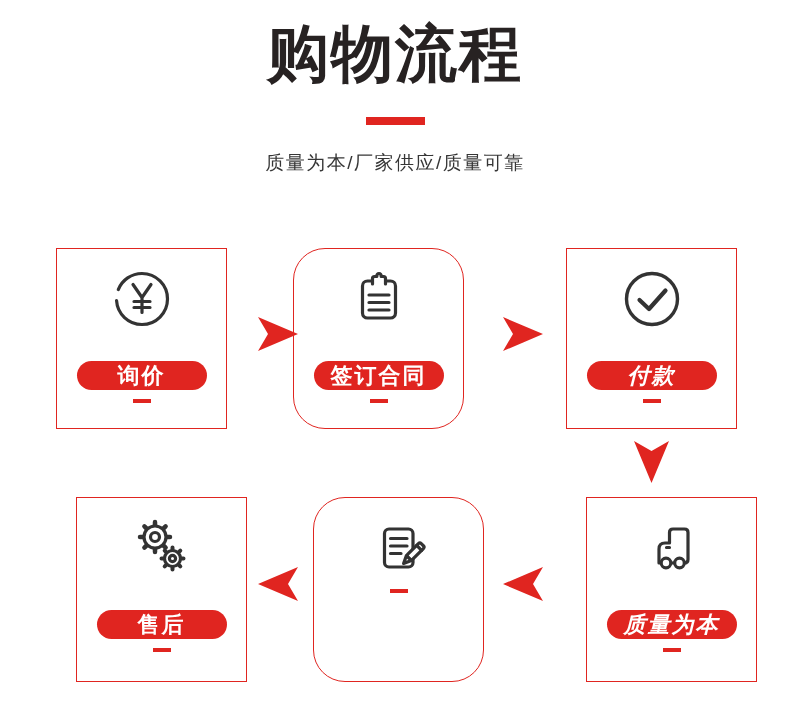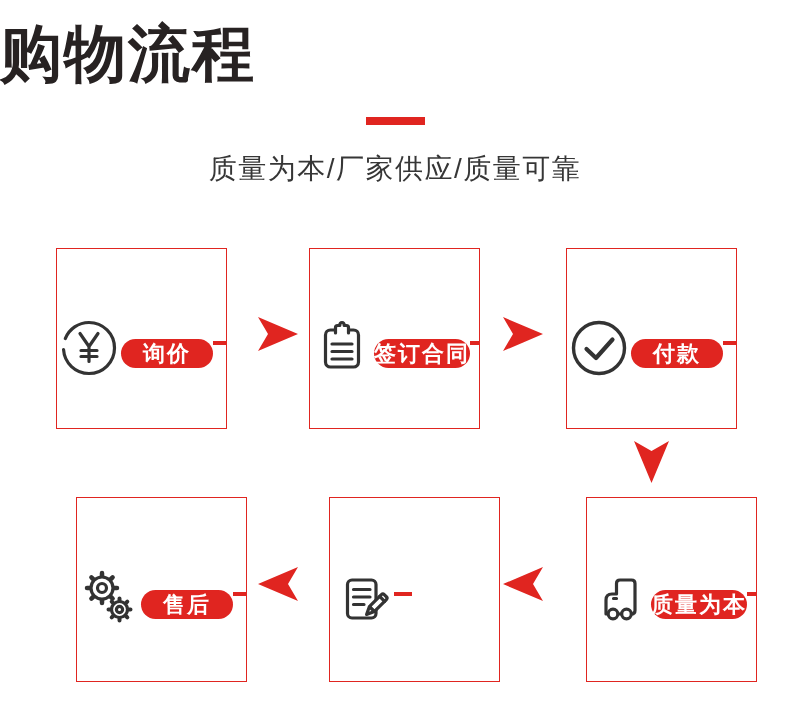--- a/index.html
+++ b/index.html
@@ -11,42 +11,42 @@
   html,body{background:#ffffff;}
   body{
     width:790px;height:718px;position:relative;overflow:hidden;
     font-family:"Liberation Sans","DejaVu Sans",sans-serif;
   }
   .page{position:absolute;inset:0;background:#fff;}
 
   
   .title{
     position:absolute;top:20px;left:0;width:790px;
-    text-align:left;font-size:62px;font-weight:800;
+    text-align:center;font-size:62px;font-weight:800;
     color:var(--ink-dark);letter-spacing:2px;line-height:1.1;
   }
   .divider{
     position:absolute;top:117px;left:366px;width:59px;height:8px;
     background:var(--accent-red);
   }
   .subtitle{
     position:absolute;top:150px;left:0;width:790px;
-    text-align:center;font-size:28px;font-weight:500;
+    text-align:center;font-size:19px;font-weight:500;
     color:#363636;letter-spacing:1.5px;
   }
 
   
   .box{
     position:absolute;width:171px;
     border:1.5px solid var(--accent-red);background:#fff;
-    display:flex;align-items:center;
+    display:flex;flex-direction:column;align-items:center;
   }
   .row1{top:248px;height:181px;}
   .row2{top:497px;height:185px;margin-left:20px;}
-  .c1{left:56px;} .c2{left:309px;} .c3{left:566px;}
+  .c1{left:56px;} .c2{left:293px;border-radius:32px;} .c3{left:566px;font-style:italic;}
 
   .icon{width:64px;height:64px;margin-top:18px;flex:0 0 auto;}
   .icon *{vector-effect:none;}
 
   .pill{
     margin-top:30px;width:130px;height:29px;border-radius:15px;
     background:var(--accent-red);color:#fff;
     font-size:22px;font-weight:700;letter-spacing:2px;
     display:flex;align-items:center;justify-content:center;
     line-height:1;white-space:nowrap;

